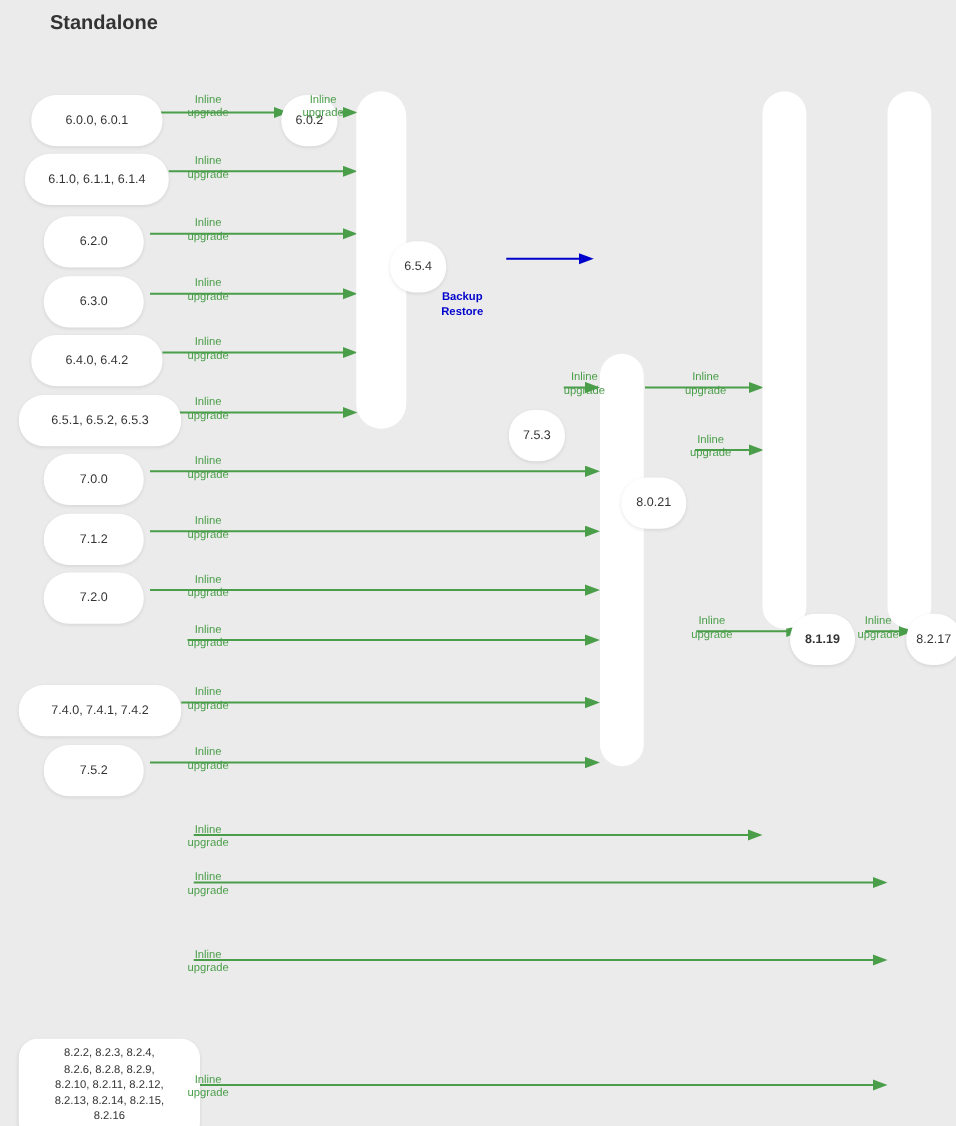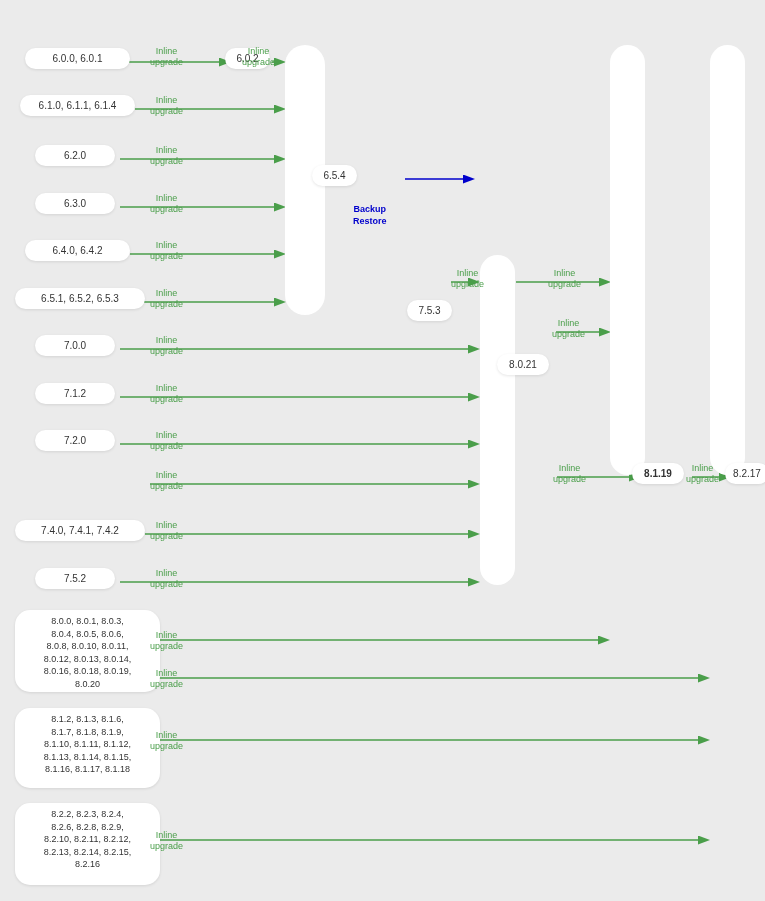--- a/index.html
+++ b/index.html
@@ -27,21 +27,21 @@
     .diagram {
       position: relative;
       width: 745px;
       min-height: 870px;
     }
     
     .version-pill {
       position: absolute;
       background: white;
       border-radius: 20px;
-      padding: 4px 8px;
+      padding: 14px 8px;
       text-align: center;
       font-size: 10px;
       color: #333;
       line-height: 1.3;
       border: none;
       box-shadow: 0 1px 3px rgba(0,0,0,0.1);
     }
     
     .tall-rect {
       position: absolute;
@@ -71,20 +71,21 @@
       font-size: 9px;
       font-weight: bold;
       text-align: center;
       line-height: 1.3;
     }
   </style>
 </head>
 <body>
 
 <div class="main-container">
+  <h1 class="title">Standalone</h1>
   <div class="diagram">
 
     <svg class="arrows-svg">
 
       <line x1="115" y1="52" x2="218" y2="52" stroke="#4a9e4a" stroke-width="1.5" marker-end="url(#arrow-green)"></line>
 
       <line x1="262" y1="52" x2="273" y2="52" stroke="#4a9e4a" stroke-width="1.5" marker-end="url(#arrow-green)"></line>
 
       <line x1="125" y1="99" x2="273" y2="99" stroke="#4a9e4a" stroke-width="1.5" marker-end="url(#arrow-green)"></line>
 
@@ -149,27 +150,21 @@
     <div class="version-pill" style="left:25px;top:135px;width:80px;">6.2.0</div>
     <div class="version-pill" style="left:25px;top:183px;width:80px;">6.3.0</div>
     <div class="version-pill" style="left:15px;top:230px;width:105px;">6.4.0, 6.4.2</div>
     <div class="version-pill" style="left:5px;top:278px;width:130px;">6.5.1, 6.5.2, 6.5.3</div>
     <div class="version-pill" style="left:25px;top:325px;width:80px;">7.0.0</div>
     <div class="version-pill" style="left:25px;top:373px;width:80px;">7.1.2</div>
     <div class="version-pill" style="left:25px;top:420px;width:80px;">7.2.0</div>
     <div class="version-pill" style="left:5px;top:510px;width:130px;">7.4.0, 7.4.1, 7.4.2</div>
     <div class="version-pill" style="left:25px;top:558px;width:80px;">7.5.2</div>
 
-    <div class="version-pill" style="left:5px;top:600px;width:145px;height:82px;font-size:9px;line-height:1.4;padding:5px 6px;border-radius:15px;">
-      8.0.0, 8.0.1, 8.0.3,<br>8.0.4, 8.0.5, 8.0.6,<br>8.0.8, 8.0.10, 8.0.11,<br>8.0.12, 8.0.13, 8.0.14,<br>8.0.16, 8.0.18, 8.0.19,<br>8.0.20
-    </div>
-
-    <div class="version-pill" style="left:5px;top:698px;width:145px;height:80px;font-size:9px;line-height:1.4;padding:5px 6px;border-radius:15px;">
-      8.1.2, 8.1.3, 8.1.6,<br>8.1.7, 8.1.8, 8.1.9,<br>8.1.10, 8.1.11, 8.1.12,<br>8.1.13, 8.1.14, 8.1.15,<br>8.1.16, 8.1.17, 8.1.18
-    </div>
+
 
     <div class="version-pill" style="left:5px;top:793px;width:145px;height:82px;font-size:9px;line-height:1.4;padding:5px 6px;border-radius:15px;">
       8.2.2, 8.2.3, 8.2.4,<br>8.2.6, 8.2.8, 8.2.9,<br>8.2.10, 8.2.11, 8.2.12,<br>8.2.13, 8.2.14, 8.2.15,<br>8.2.16
     </div>
 
     <div class="version-pill" style="left:215px;top:38px;width:45px;">6.0.2</div>
     <div class="version-pill" style="left:302px;top:155px;width:45px;">6.5.4</div>
     <div class="version-pill" style="left:397px;top:258px;width:45px;margin-top:32px;">7.5.3</div>
     <div class="version-pill" style="left:487px;top:308px;width:52px;margin-top:36px;">8.0.21</div>
     <div class="version-pill" style="left:622px;top:453px;width:52px;font-weight:bold;">8.1.19</div>

